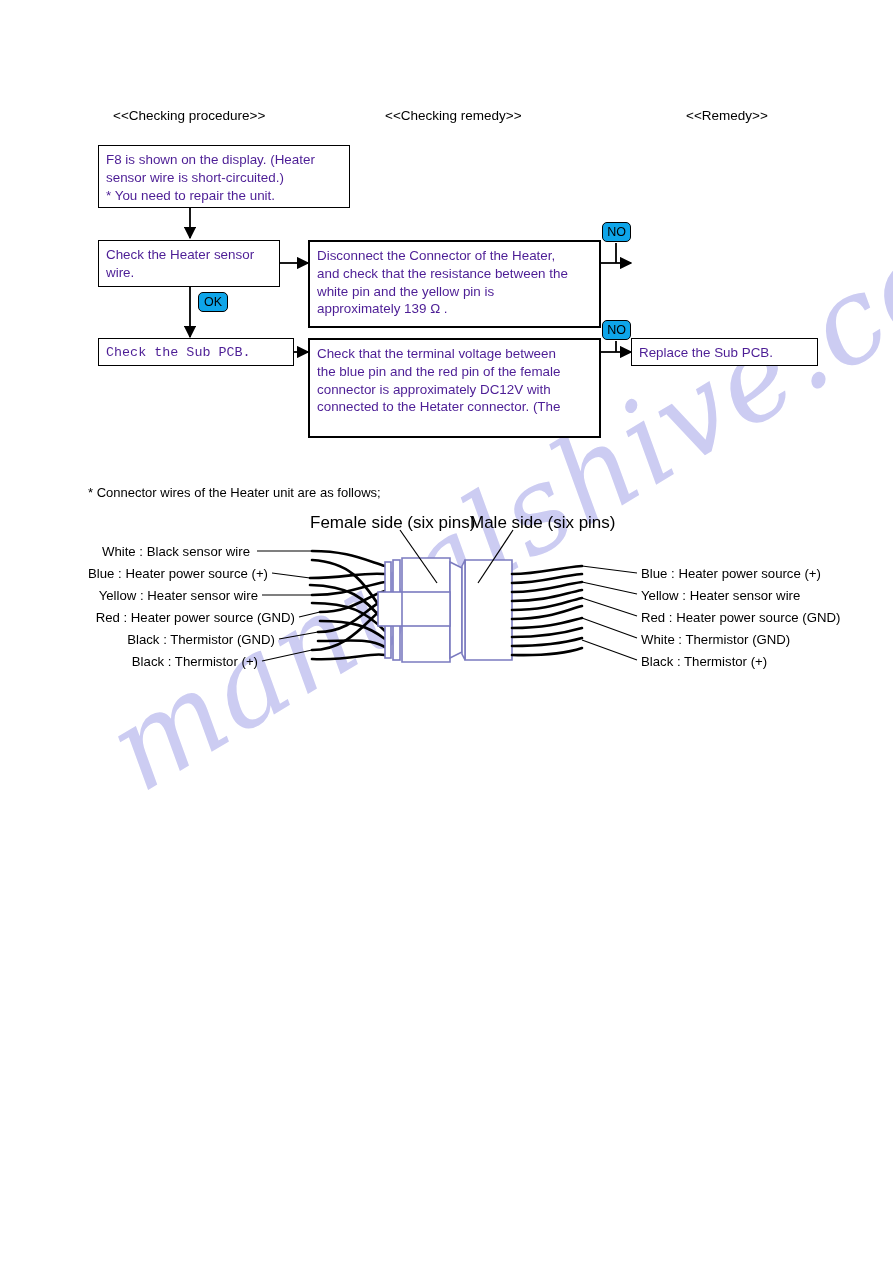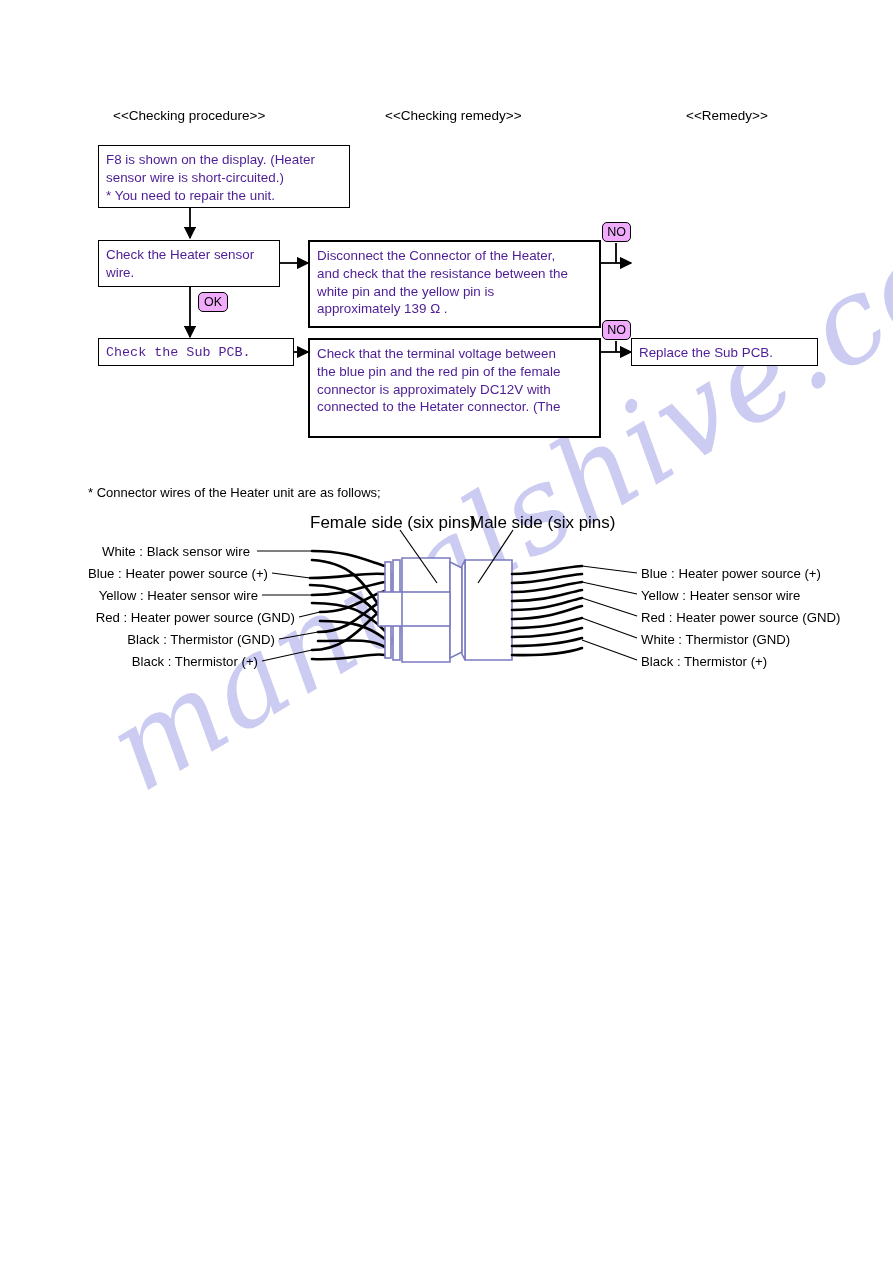--- a/index.html
+++ b/index.html
@@ -74,21 +74,21 @@
   .fbox .ln {
     display: block;
     white-space: nowrap;
   }
   
   .badge {
     position: absolute;
     box-sizing: border-box;
     border: 1.5px solid #000;
     border-radius: 5px;
-    background: #f0abfc;
+    background: #0ea5e9;
     font-size: 12.5px;
     line-height: 1;
     padding: 2.5px 4px 3px 4px;
     text-align: center;
     color: #000;
   }
   
   .note {
     position: absolute;
     font-size: 13px;

